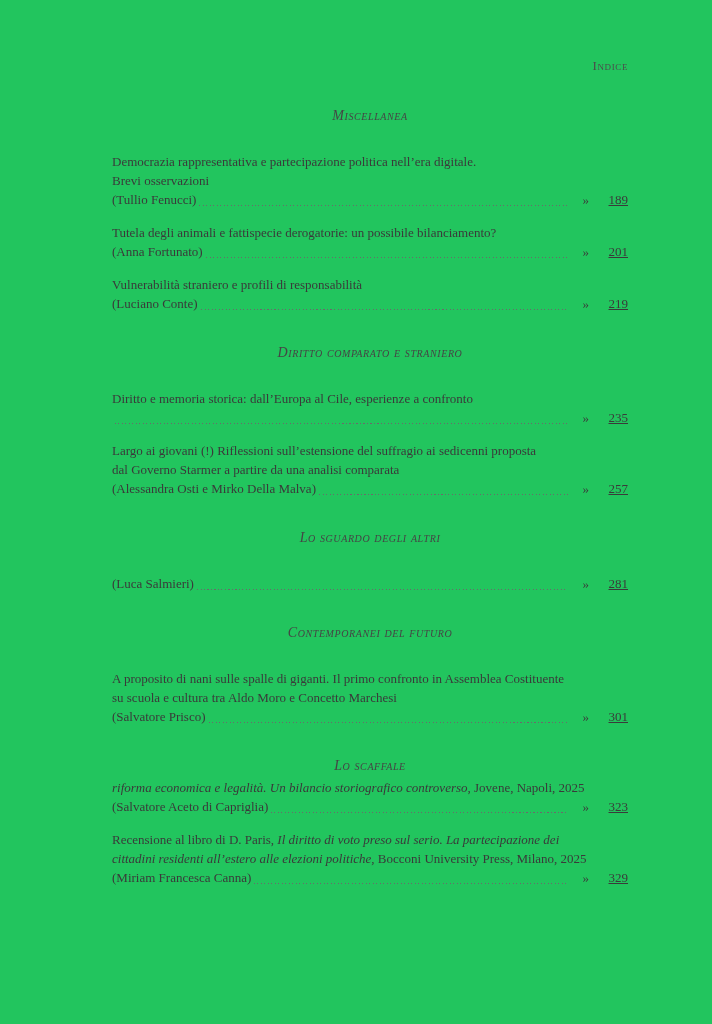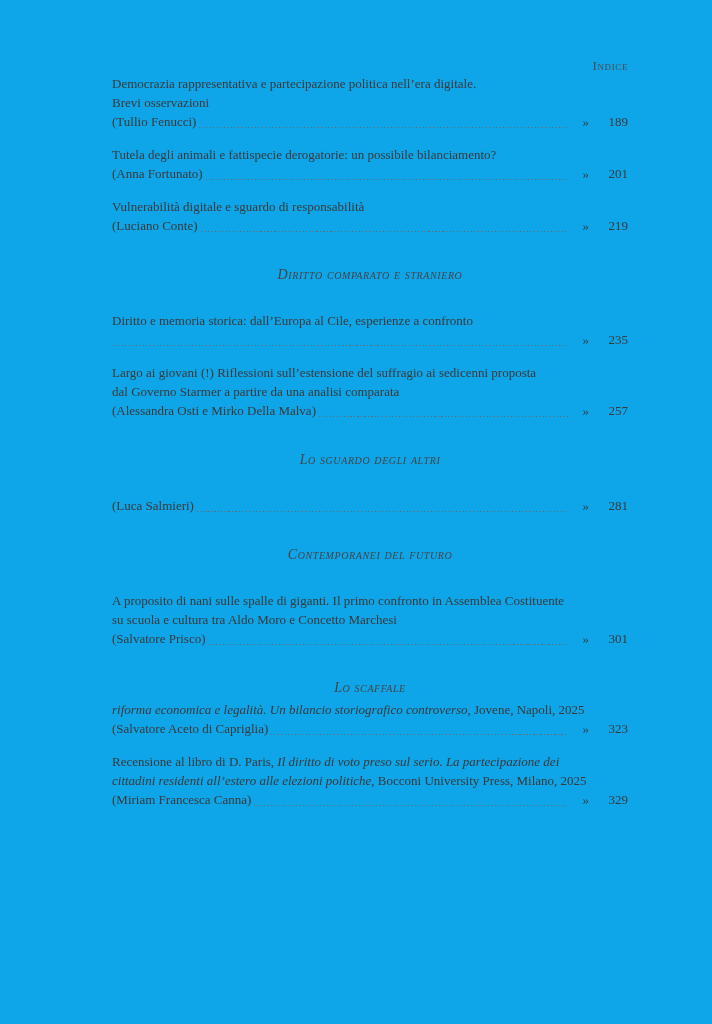--- a/index.html
+++ b/index.html
@@ -4,21 +4,21 @@
 <style>
   html, body {
     margin: 0;
     padding: 0;
     background: #ffffff;
   }
   .page {
     position: relative;
     width: 712px;
     height: 1024px;
-    background: #0ea5e9;
+    background: #22c55e;
     box-sizing: border-box;
     padding: 57px 84px 0 112px;
     font-family: "Liberation Serif", "DejaVu Serif", serif;
     color: #3a3a3a;
     overflow: hidden;
   }
   .running-head {
     text-align: right;
     font-variant: small-caps;
     font-size: 13px;
@@ -71,30 +71,32 @@
   }
   .page-mark {
     margin: 0 11px 0 15px;
     color: #3a3a3a;
   }
   .page-num {
     display: inline-block;
     min-width: 28px;
     text-align: right;
     color: #3a3a3a;
+    text-decoration: underline;
   }
 </style>
 </head>
 <body>
 
 <div class="page">
 
   <div class="running-head">Indice</div>
 
   <div>
+    <div class="section-heading first">Miscellanea</div>
 
     <div class="entry">
       <div class="tline">Democrazia rappresentativa e partecipazione politica nell’era digitale.</div>
       <div class="tline">Brevi osservazioni</div>
       <div class="author-line">
         <span>(Tullio Fenucci)</span>
         <span class="leader"></span>
         <span class="page-mark">»</span>
         <span class="page-num">189</span>
       </div>
@@ -104,21 +106,21 @@
       <div class="tline">Tutela degli animali e fattispecie derogatorie: un possibile bilanciamento?</div>
       <div class="author-line">
         <span>(Anna Fortunato)</span>
         <span class="leader"></span>
         <span class="page-mark">»</span>
         <span class="page-num">201</span>
       </div>
     </div>
 
     <div class="entry">
-      <div class="tline">Vulnerabilità digitale e sguardo di responsabilità</div>
+      <div class="tline">Vulnerabilità straniero e profili di responsabilità</div>
       <div class="author-line">
         <span>(Luciano Conte)</span>
         <span class="leader"></span>
         <span class="page-mark">»</span>
         <span class="page-num">219</span>
       </div>
     </div>
   </div>
 
   <div>

